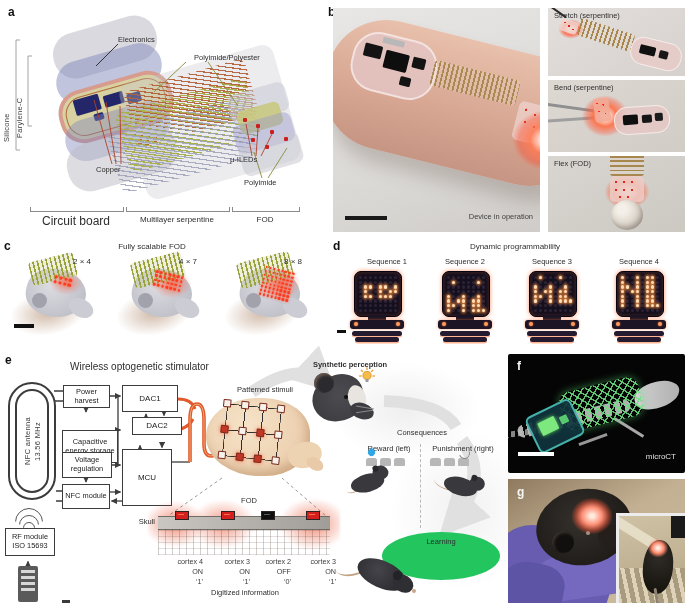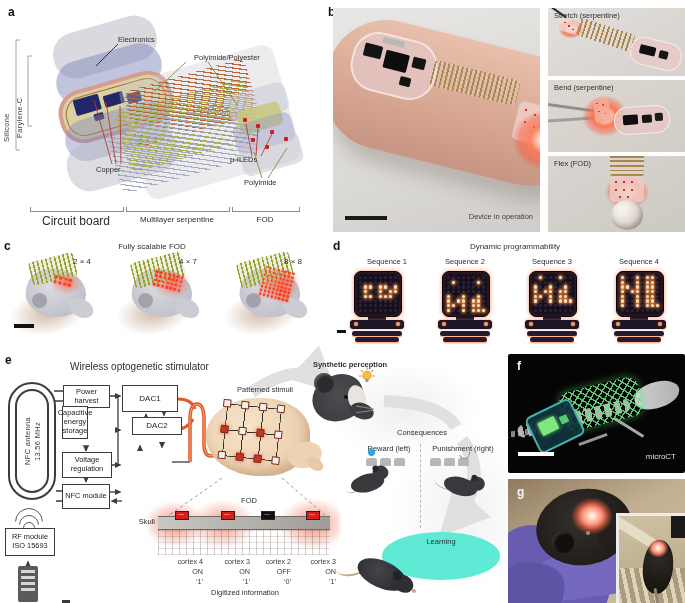--- a/index.html
+++ b/index.html
@@ -676,34 +676,37 @@
     <div class="abs" style="left:8px;top:37px;width:48px;height:118px;border:2px solid #3c3c3c;border-radius:24px;box-sizing:border-box;">
       <div class="abs" style="left:5px;top:5px;right:5px;bottom:5px;border:2px solid #3c3c3c;border-radius:18px;display:flex;align-items:center;justify-content:center;gap:1px;">
         <span class="vtext" style="position:static;">NFC antenna</span>
         <span class="vtext" style="position:static;">13.56 MHz</span>
       </div>
     </div>
 
     <div class="ebox" style="left:63px;top:40px;width:47px;height:23px;">
         <span>Power harvest</span>
       </div>
-    <div class="ebox" style="left:62px;top:61px;width:26px;height:33px;padding:2px;">
+    <div class="ebox" style="left:62px;top:85px;width:56px;height:33px;padding:2px;">
         <span>Capacitive energy storage</span>
       </div>
     <div class="ebox" style="left:62px;top:107px;width:50px;height:26px;">
         <span>Voltage regulation</span>
       </div>
     <div class="ebox" style="left:62px;top:139px;width:48px;height:25px;">
         <span>NFC module</span>
       </div>
     <div class="ebox" style="left:122px;top:40px;width:56px;height:27px;font-size:8px;">
         <span>DAC1</span>
       </div>
     <div class="ebox" style="left:132px;top:72px;width:50px;height:18px;font-size:8px;">
         <span>DAC2</span>
+      </div>
+    <div class="ebox" style="left:122px;top:104px;width:50px;height:57px;font-size:8px;">
+        <span>MCU</span>
       </div>
 
     <div class="wave" style="left:15px;top:163px;width:26px;height:26px;"></div>
     <div class="wave" style="left:19px;top:170px;width:18px;height:18px;"></div>
     <div class="wave" style="left:23px;top:177px;width:10px;height:10px;"></div>
 
     <div class="ebox" style="left:5px;top:183px;width:50px;height:28px;">
       <span>RF module</span>
       <span>ISO 15693</span>
     </div>
@@ -817,21 +820,21 @@
       <div class="mbody" style="left:27px;top:2px;width:6px;height:6px;background:#28272b;"></div>
     </div>
 
     <div class="abs" style="left:440px;top:124px;width:46px;height:32px;transform:rotate(16deg);">
       <div class="tail" style="left:-6px;top:14px;width:22px;height:10px;transform:rotate(8deg);"></div>
       <div class="mbody" style="left:4px;top:9px;width:34px;height:18px;"></div>
       <div class="mbody" style="left:28px;top:4px;width:16px;height:14px;transform:rotate(-14deg);"></div>
       <div class="mbody" style="left:29px;top:3px;width:6px;height:6px;background:#28272b;"></div>
     </div>
 
-    <div class="abs" style="left:382px;top:187px;width:118px;height:48px;background:#5eead4;border-radius:50%;">
+    <div class="abs" style="left:382px;top:187px;width:118px;height:48px;background:#22c55e;border-radius:50%;">
       <span class="cap ctr" style="left:0;top:6px;width:118px;">Learning</span>
     </div>
     <div class="abs" style="left:391px;top:233px;width:8px;height:8px;background:#ededeb;border-radius:50%;"></div>
     <div class="abs" style="left:381px;top:240px;width:5px;height:5px;background:#ededeb;border-radius:50%;"></div>
 
     <div class="abs" style="left:348px;top:206px;width:76px;height:52px;">
       <div class="tail" style="left:-14px;top:0px;width:42px;height:22px;border-bottom-width:2px;transform:rotate(-18deg);"></div>
       <div class="mbody" style="left:8px;top:10px;width:52px;height:27px;background:radial-gradient(circle at 40% 40%,#45444a,#242327);transform:rotate(24deg);"></div>
       <div class="mbody" style="left:44px;top:24px;width:22px;height:17px;background:#2f2e32;transform:rotate(32deg);"></div>
       <div class="mbody" style="left:45px;top:20px;width:9px;height:9px;background:#232226;"></div>

